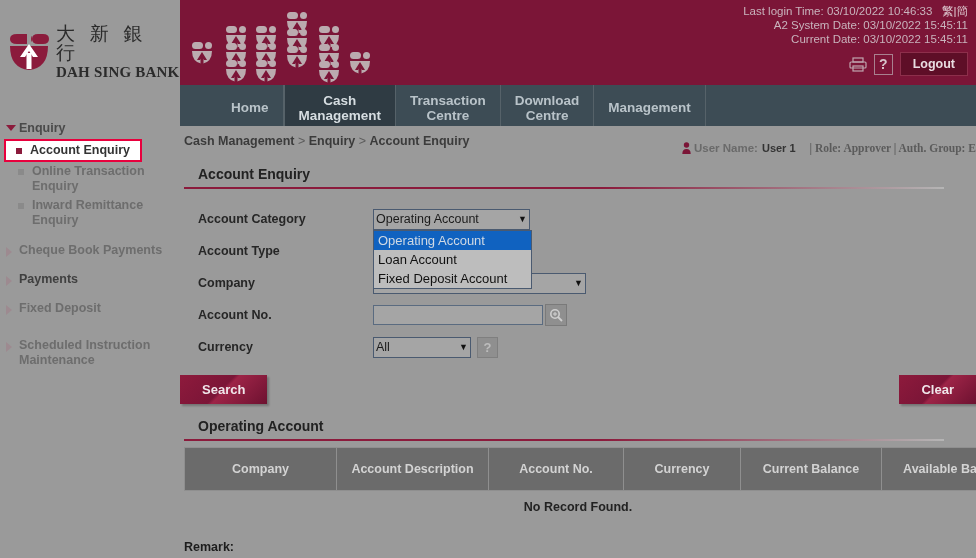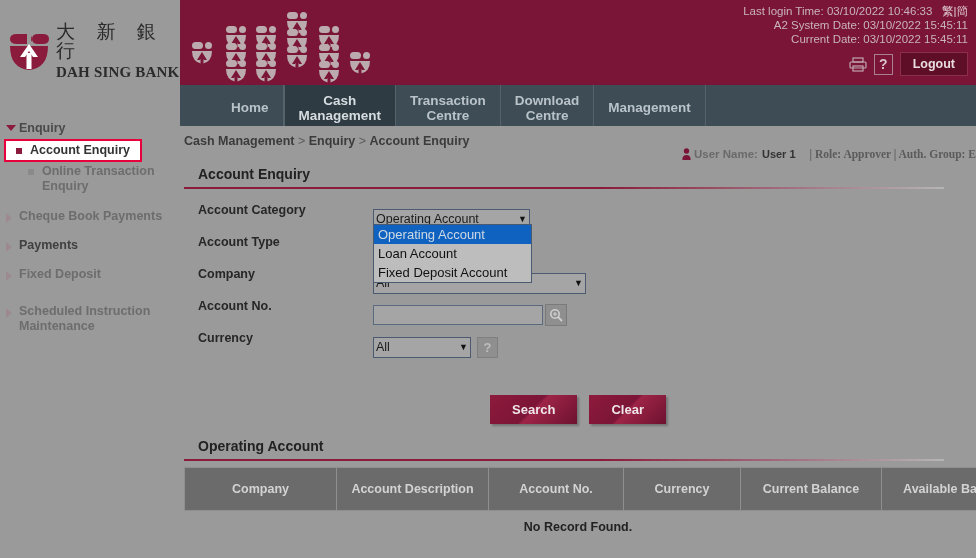--- a/index.html
+++ b/index.html
@@ -12,21 +12,21 @@
     color:#333;
   }
   .page{position:relative;width:976px;height:558px;}
 
   
   .header{position:absolute;left:0;top:0;width:976px;height:85px;}
   .logo-box{position:absolute;left:0;top:0;width:180px;height:85px;background:#9a9a9a;}
   .logo-wrap{position:absolute;left:8px;top:24px;display:flex;align-items:center;}
   .logo-mark{width:42px;height:38px;position:relative;margin-right:6px;}
   .logo-text{display:flex;flex-direction:column;line-height:1;}
-  .logo-cn{font-family:Liberation Mono, monospace;font-size:19px;letter-spacing:5px;color:#2b2b2b;font-weight:500;}
+  .logo-cn{font-family:Liberation Serif, serif;font-size:19px;letter-spacing:5px;color:#2b2b2b;font-weight:500;}
   .logo-en{font-family:"Liberation Serif",serif;font-size:15px;font-weight:bold;color:#2b2b2b;letter-spacing:.2px;margin-top:3px;}
 
   .banner{position:absolute;left:180px;top:0;width:796px;height:85px;background:#7b1537;overflow:hidden;}
   .banner-pattern{position:absolute;left:8px;top:4px;width:200px;height:78px;}
 
   .hinfo{position:absolute;right:8px;top:4px;text-align:right;color:#c9b4bd;font-size:11.5px;line-height:14px;}
   .hinfo .lang{color:#e2cfd6;}
   .hinfo .lang span{cursor:pointer;}
   .hicons{position:absolute;right:8px;top:52px;display:flex;align-items:center;gap:7px;}
   .printer{width:18px;height:15px;position:relative;cursor:pointer;}
@@ -44,44 +44,44 @@
   .tab.active{background:#2f3b43;color:#d6dde1;border-left:1px solid #566269;}
   .navbar:after{content:"";position:absolute;left:0;bottom:0;width:796px;height:4px;background:#9a9a9a;}
 
   
   .sidebar{position:absolute;left:0;top:118px;width:180px;}
   .sb-group{display:flex;align-items:flex-start;padding:3px 0 3px 6px;cursor:pointer;}
   .sb-arrow{width:10px;flex:0 0 10px;margin-top:4px;}
   .tri-down{width:0;height:0;border-left:5px solid transparent;border-right:5px solid transparent;border-top:6px solid #8b1b3c;}
   .tri-right{width:0;height:0;border-top:5px solid transparent;border-bottom:5px solid transparent;border-left:6px solid #9d8a90;}
   .sb-group-label{font-size:12.5px;font-weight:bold;color:#4a4a4a;line-height:15px;margin-left:3px;}
-  .sb-item{display:flex;align-items:flex-start;padding:2px 0 2px 28px;cursor:pointer;}
+  .sb-item{display:flex;align-items:flex-start;padding:2px 0 2px 18px;cursor:pointer;}
   .sb-bullet{width:6px;height:6px;background:#8b1b3c;margin-top:5px;flex:0 0 6px;}
   .sb-bullet.grey{background:#8a8a8a;}
   .sb-item-label{font-size:12.5px;font-weight:bold;color:#6d6d6d;line-height:15px;margin-left:8px;}
   .sb-item.selected{border:2px solid #e8003d;background:#fff;margin-left:4px;margin-right:38px;padding:2px 0 2px 10px;}
   .sb-item.selected .sb-item-label{color:#333;}
 
   
   .content{position:absolute;left:180px;top:134px;width:796px;}
   .crumbrow{display:flex;align-items:baseline;height:24px;padding-left:4px;}
   .crumb{font-size:12.5px;color:#3b3b3b;font-weight:bold;}
   .crumb .sep{font-weight:normal;color:#5b5b5b;}
-  .userinfo{position:absolute;right:0;top:14px;display:flex;align-items:flex-start;font-size:11.5px;color:#5b5b5b;}
+  .userinfo{position:absolute;right:0;top:8px;display:flex;align-items:flex-start;font-size:11.5px;color:#5b5b5b;}
   .user-icon{width:8px;height:12px;position:relative;margin-right:4px;}
   .ui-label{font-weight:bold;color:#6a6a6a;}
   .ui-val{color:#333;font-weight:bold;margin-left:4px;font-size:11px;}
   .ui-extra{margin-left:14px;font-weight:bold;color:#5b5b5b;font-family:Liberation Serif, serif;}
 
   .sectitle{font-size:14px;font-weight:bold;color:#222;padding:8px 0 5px 18px;}
   .rule{height:2px;width:760px;margin-left:4px;
         background:linear-gradient(to right,#8b1b3c 0%,#8b1b3c 55%,#b5b5b5 100%);}
 
   .form{position:relative;padding-top:14px;}
-  .frow{display:flex;height:32px;}
+  .frow{display:flex;align-items:center;height:32px;}
   .flabel{width:175px;padding-left:18px;font-size:12.5px;font-weight:bold;color:#262626;}
   .ctlwrap{position:relative;display:flex;align-items:center;}
 
   select.sel, .fakesel{
     font-family:"Liberation Sans",sans-serif;font-size:12.5px;color:#1b1b1b;
     background:#a5a5a5;border:1px solid #4a5a70;height:21px;padding:0 2px;
     appearance:none;-webkit-appearance:none;cursor:pointer;position:relative;
   }
   .fakesel{display:flex;align-items:center;justify-content:space-between;box-sizing:border-box;}
   .fakesel .caret{font-size:9px;color:#111;margin-left:8px;}
@@ -95,21 +95,21 @@
   .dd-opt.sel{background:#1062c0;color:#cfd9e4;}
 
   .txtinput{width:170px;height:20px;background:#a5a5a5;border:1px solid #5a6b80;box-sizing:border-box;
             font-family:"Liberation Sans",sans-serif;font-size:12.5px;color:#222;padding:0 4px;}
   .magbtn{width:20px;height:20px;background:#8f8f8f;border:1px solid #7a7a7a;margin-left:2px;
           display:flex;align-items:center;justify-content:center;cursor:pointer;}
   .helpbtn{width:19px;height:19px;background:#8f8f8f;border:1px solid #7f7f7f;margin-left:6px;
            display:flex;align-items:center;justify-content:center;color:#bdbdbd;font-weight:bold;
            font-size:13px;cursor:pointer;}
 
-  .btnrow{display:flex;justify-content:center;gap:12px;margin-top:32px;}
+  .btnrow{display:flex;justify-content:space-between;gap:12px;margin-top:12px;}
   .btn{background:linear-gradient(135deg,#8e1a3c 0%,#7b1537 48%,#9d2447 52%,#6d1130 100%);
        color:#f0e6ea;font-size:13px;font-weight:bold;border:0;padding:7px 22px;cursor:pointer;
        box-shadow:2px 2px 2px rgba(0,0,0,.25);}
 
   .rtitle{font-size:14px;font-weight:bold;color:#222;padding:14px 0 5px 18px;}
 
   table.res{border-collapse:collapse;width:792px;margin-left:4px;margin-top:6px;table-layout:fixed;}
   table.res th{background:#6b6b6b;color:#d3d3d3;font-size:12.5px;font-weight:bold;
                border:1px solid #8f8f8f;height:38px;line-height:15px;padding:2px 4px;}
   .norecord{text-align:center;font-size:12.5px;color:#222;font-weight:bold;padding-top:9px;}
@@ -314,20 +314,24 @@
     <div class="sb-item selected">
       <div class="sb-bullet"></div>
       <div class="sb-item-label">Account Enquiry</div>
     </div>
 
     <div class="sb-item">
       <div class="sb-bullet grey"></div>
       <div class="sb-item-label">Online Transaction Enquiry</div>
     </div>
 
+    <div class="sb-item">
+      <div class="sb-bullet grey"></div>
+      <div class="sb-item-label">Inward Remittance Enquiry</div>
+    </div>
 
     <div class="sb-group" style="margin-top:10px">
       <div class="sb-arrow">
           <div class="tri-right"></div>
         </div>
       <div class="sb-group-label" style="color:#6d6d6d">Cheque Book Payments</div>
     </div>
 
     <div class="sb-group" style="margin-top:8px">
       <div class="sb-arrow">

